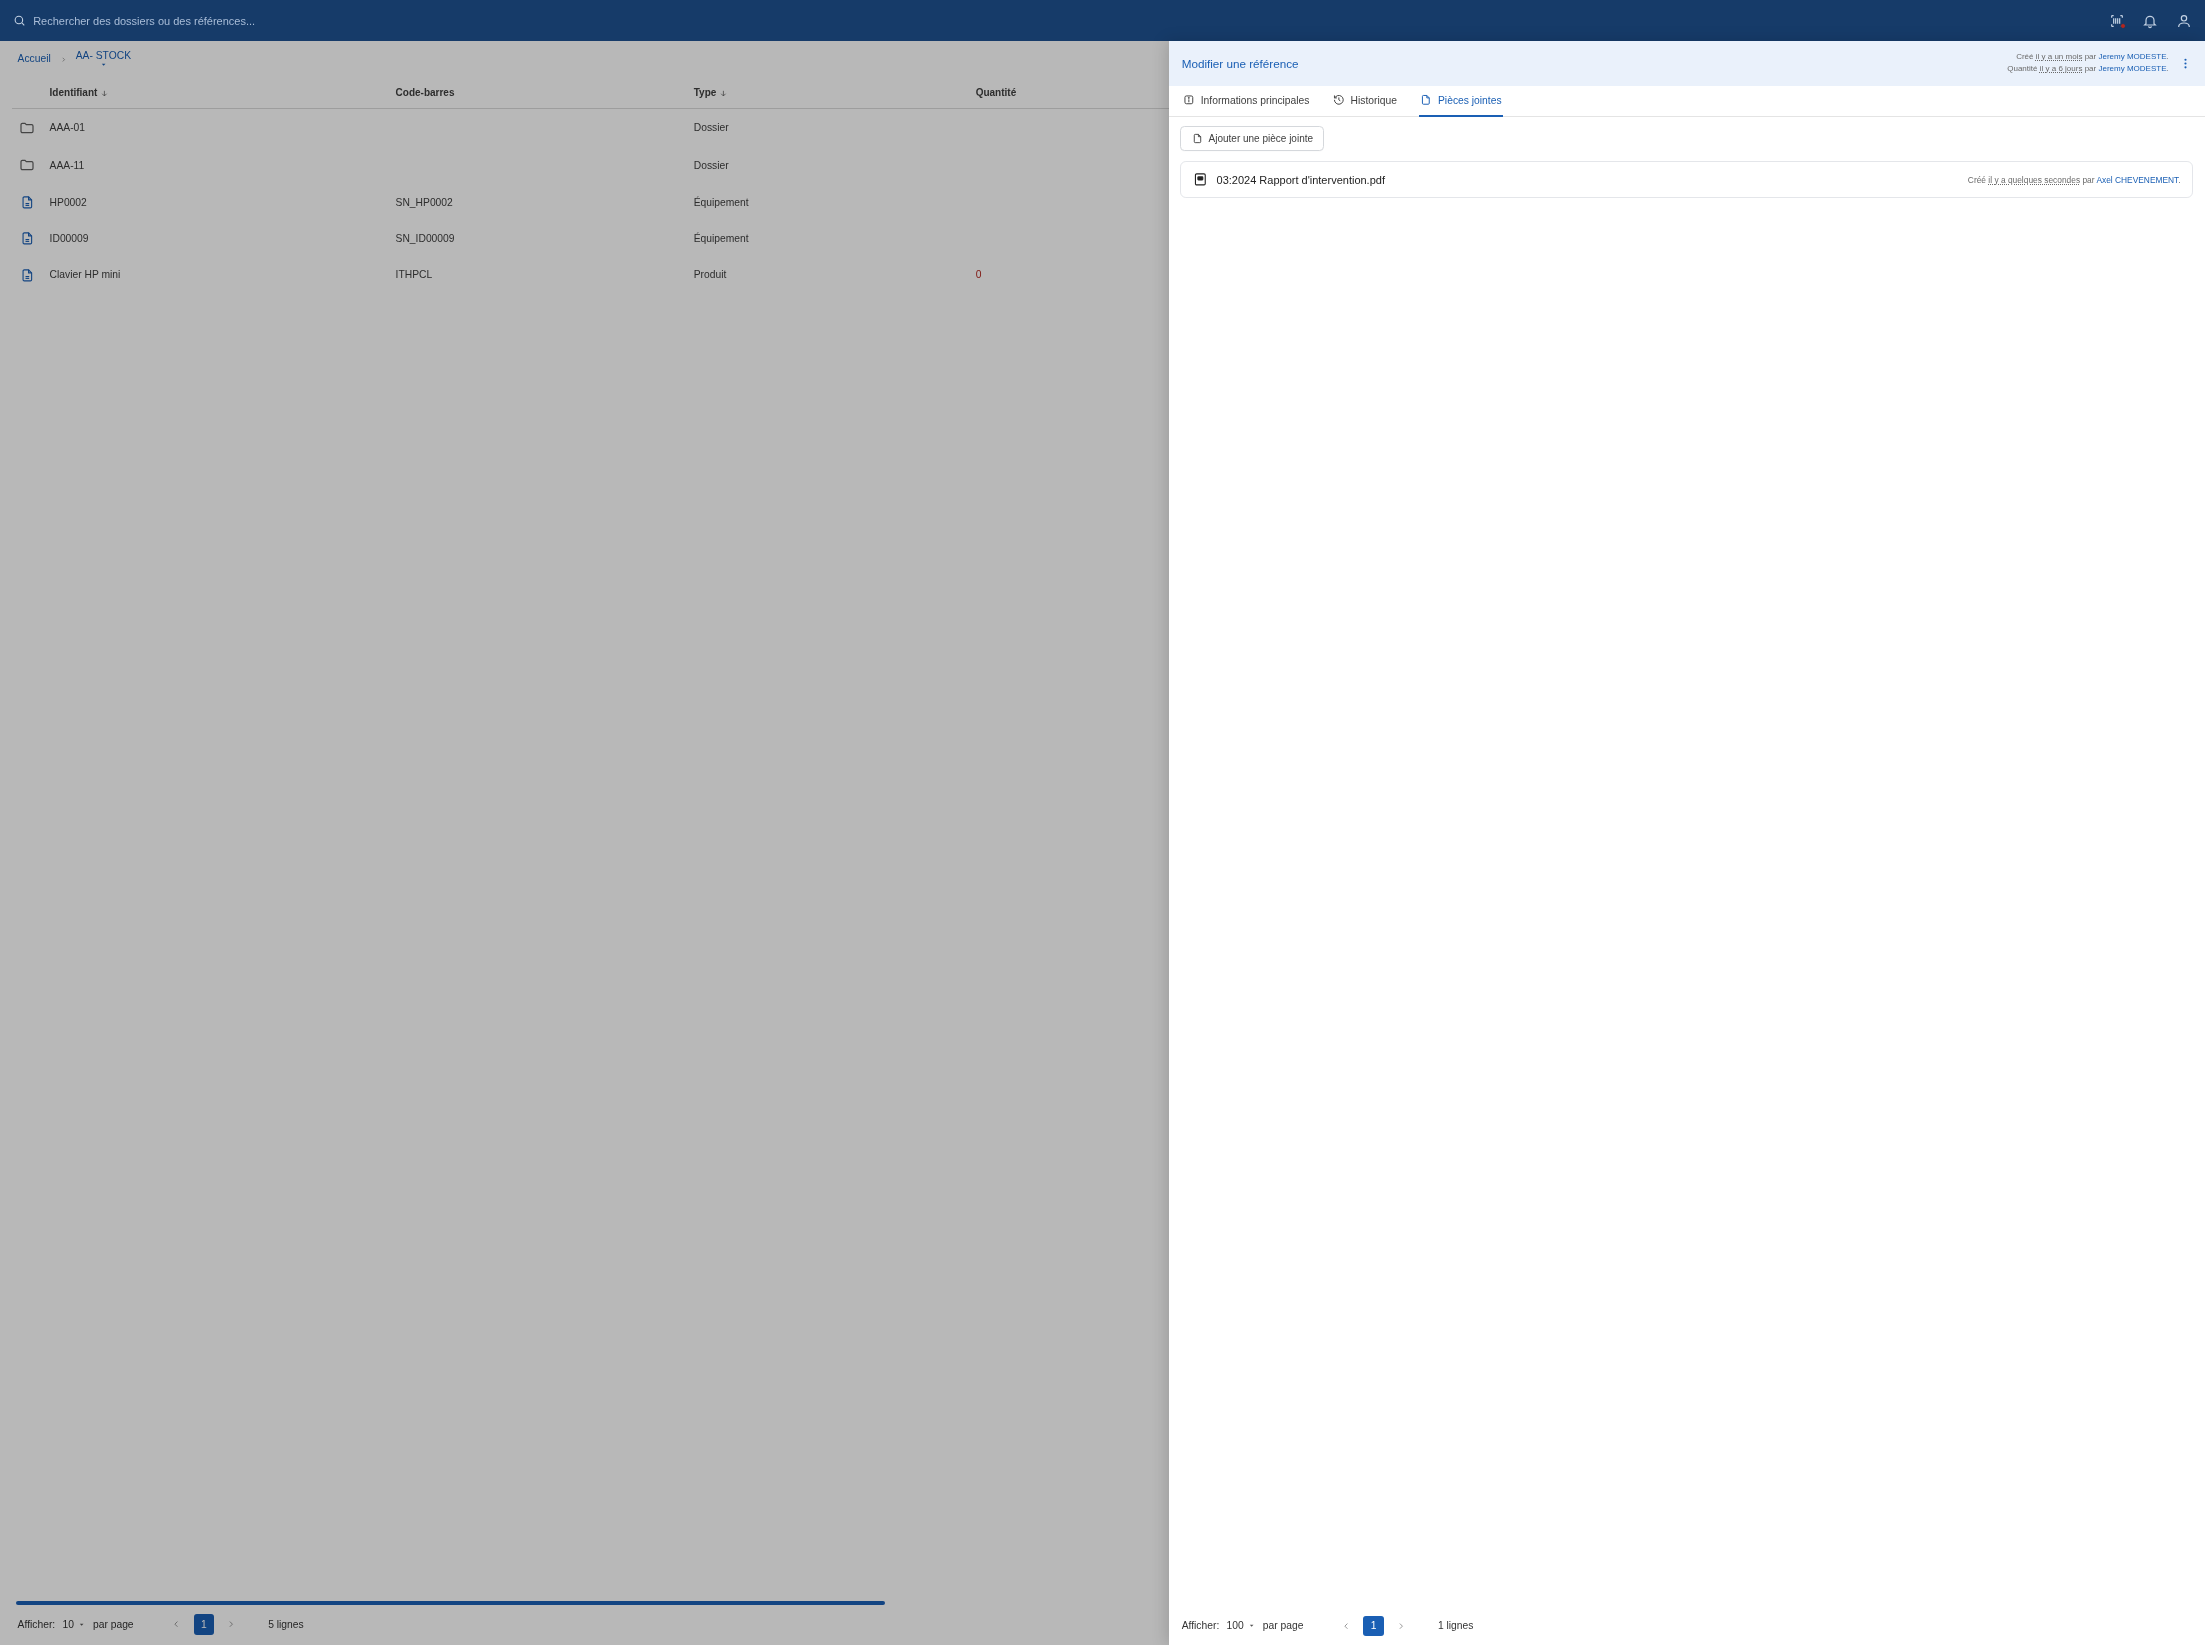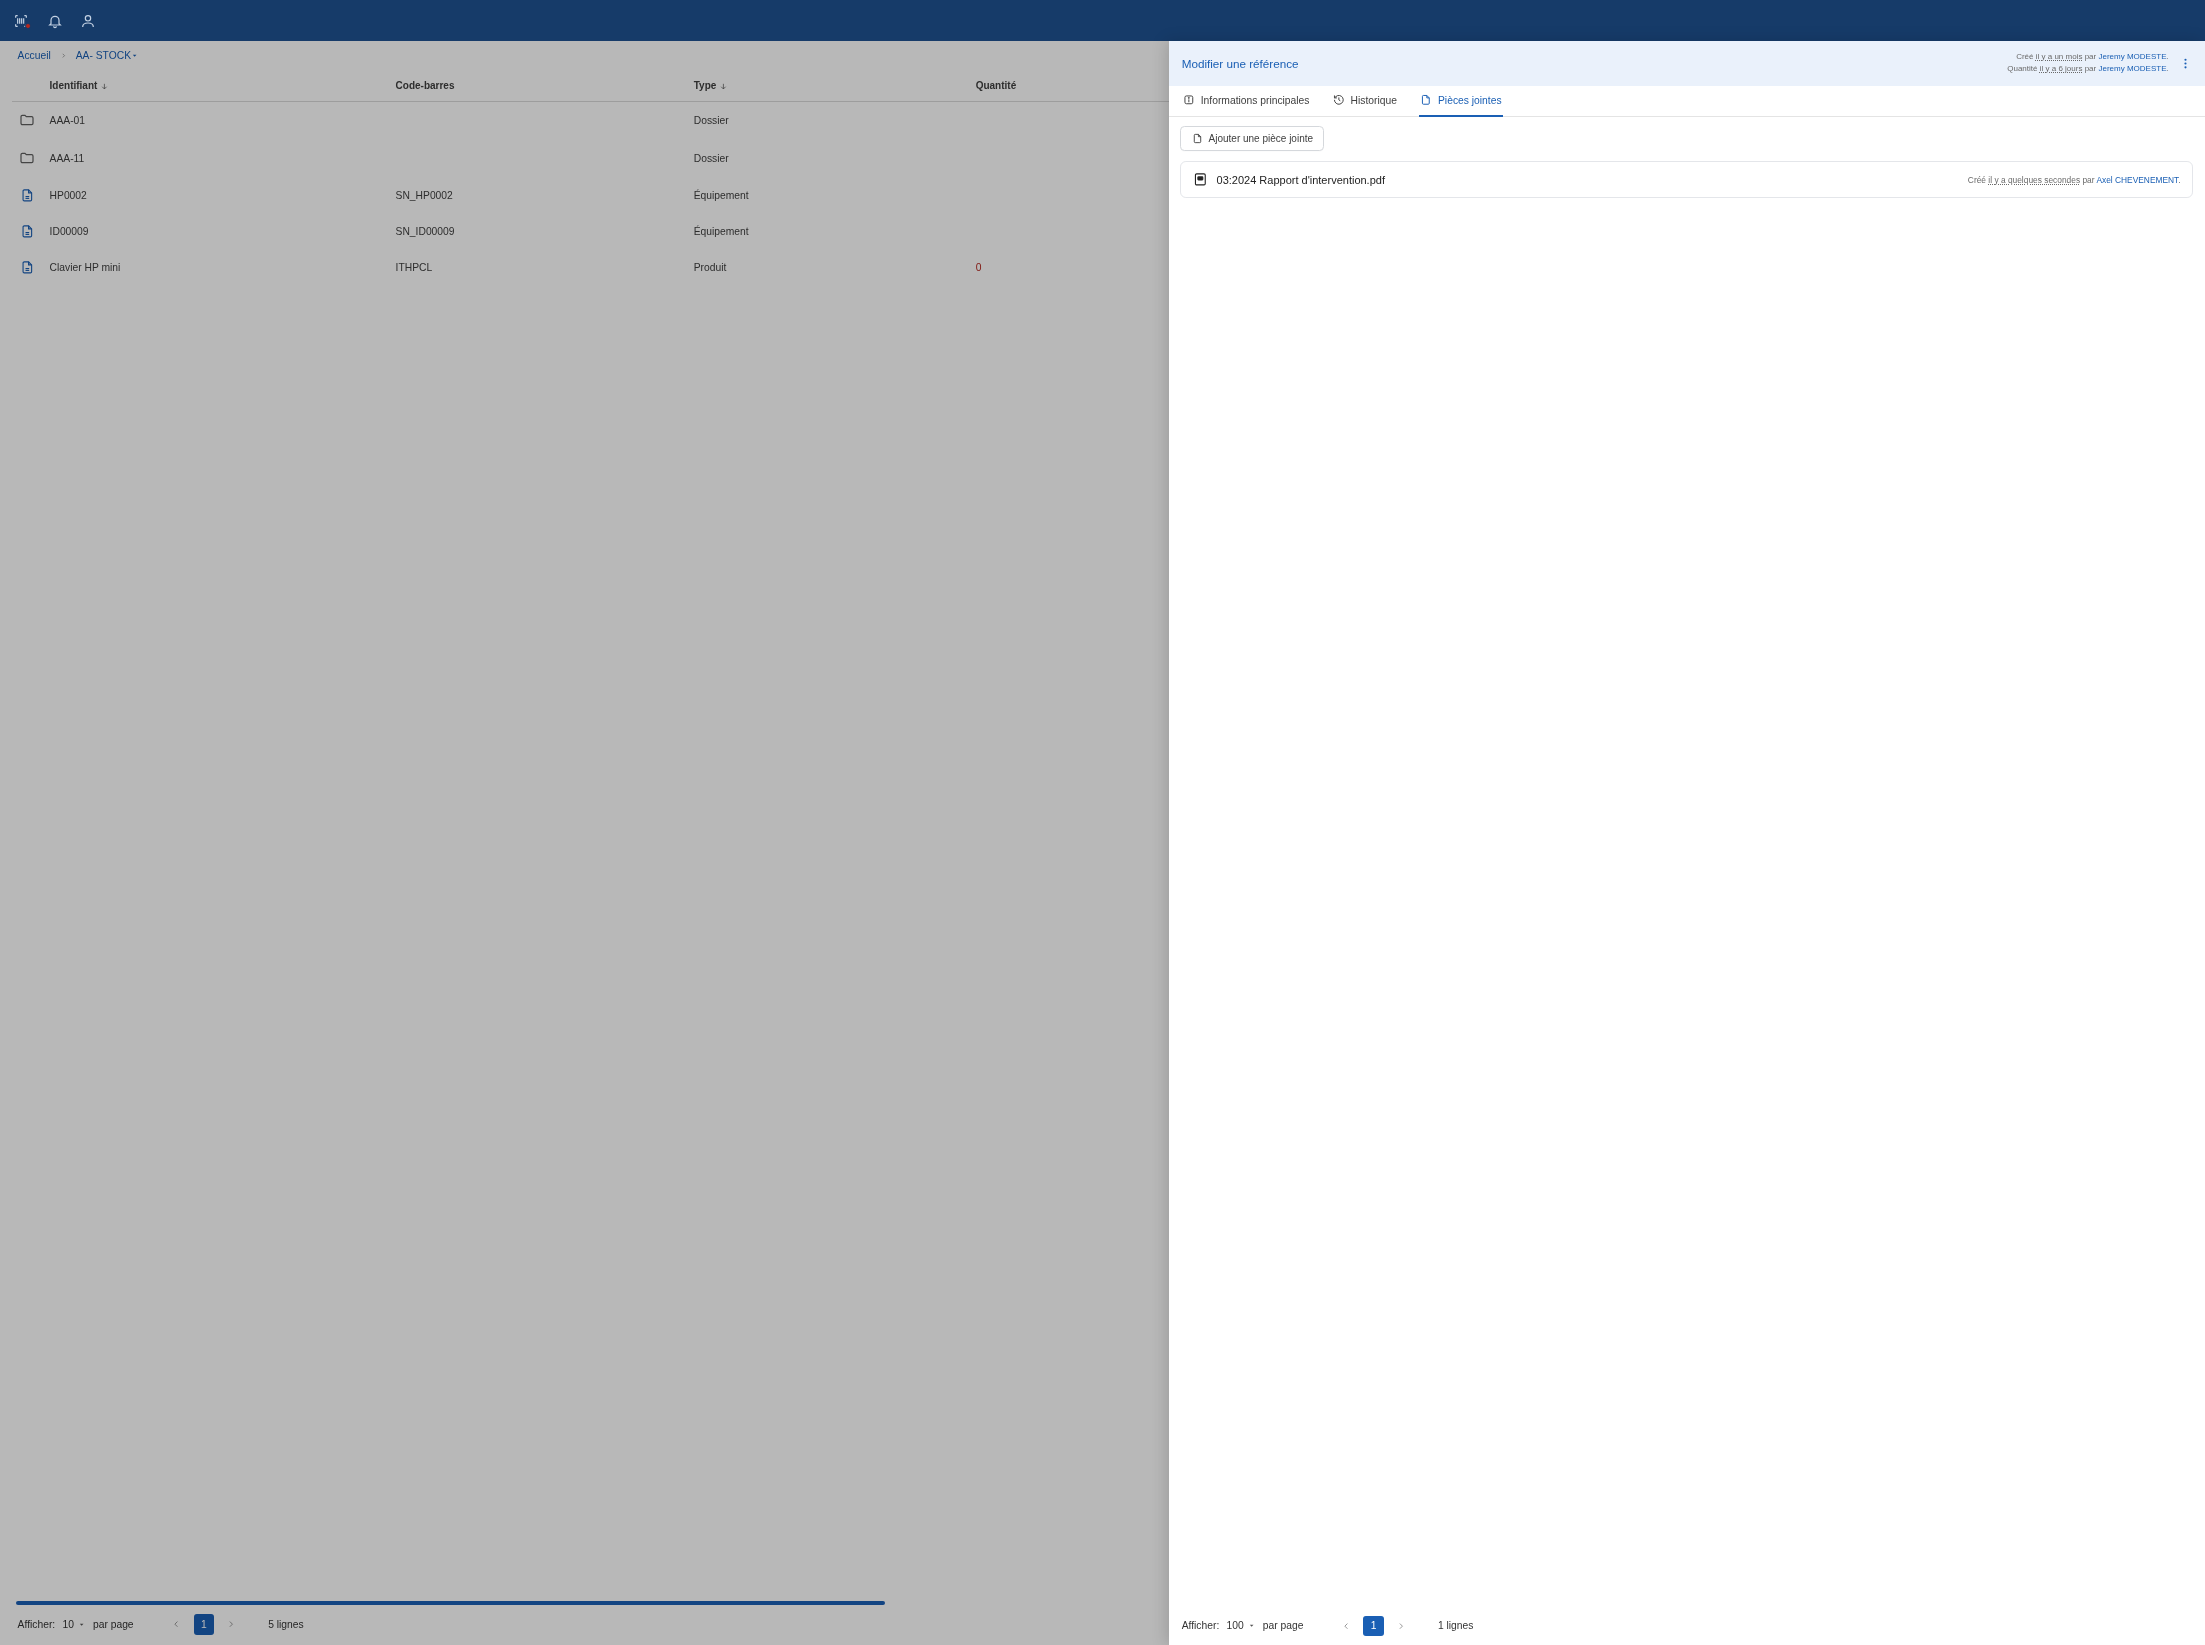--- a/index.html
+++ b/index.html
@@ -18,21 +18,21 @@
   
   .left-overlay { position: absolute; left: 0; top: 41px; right: 0; bottom: 0; background: rgba(0,0,0,0.28); pointer-events: none; }
 
   
   .main { position: absolute; left: 0; right: 0; top: 41px; bottom: 0; display: flex; flex-direction: column; }
 
   
   .breadcrumb { display: flex; align-items: center; gap: 8.8px; padding: 8.8px 17.6px; font-size: 10.3px; }
   .breadcrumb a { color: #1a5fb4; text-decoration: none; cursor: pointer; }
   .breadcrumb .chev { color: #6a6a6a; }
-  .breadcrumb .current { color: #1a5fb4; display: inline-flex; align-items: center; gap: 0; }
+  .breadcrumb .current { color: #1a5fb4; display: inline-flex; align-items: center; gap: 0; flex-direction: column; }
 
   
   .table-wrap { flex: 1; padding: 0 11.7px 44px 11.7px; overflow: auto; position: relative; }
   table { border-collapse: collapse; width: 100%; min-width: 601px; }
   thead th { text-align: left; font-weight: 600; color: #404040; font-size: 10px; padding: 10.3px 7.3px; border-bottom: 0.7px solid #dadada; white-space: nowrap; }
   thead th .sort { display:inline-block; margin-left:2.9px; color:#555; }
   tbody td { padding: 10.3px 7.3px; font-size: 10.3px; color: #404040; border-bottom: 0.7px solid transparent; white-space: nowrap; }
   tbody tr + tr td { border-top: 0.7px solid transparent; }
   .row-icon { width: 28px; text-align: center; }
   .row-icon svg { vertical-align: middle; }
@@ -75,20 +75,27 @@
 
   
   .drawer-footer { border-top: 0.7px solid transparent; padding: 8.8px 13px; display: flex; align-items: center; gap: 7.3px; font-size: 10.3px; }
 
   svg { display: inline-block; vertical-align: middle; }
 </style>
 </head>
 <body>
 
 <div class="topbar">
+  <div class="search-wrap">
+    <svg width="13" height="13" viewBox="0 0 24 24" fill="none" stroke="#c4d2e4" stroke-width="2">
+        <circle cx="11" cy="11" r="7"></circle>
+        <line x1="21" y1="21" x2="16.65" y2="16.65"></line>
+      </svg>
+    <input type="text" placeholder="Rechercher des dossiers ou des références..." style="">
+  </div>
   <div class="top-icons">
     <span class="icon-btn">
       <svg width="16" height="16" viewBox="0 0 24 24" fill="none" stroke="#c4d2e4" stroke-width="1.8">
           <path d="M4 7V5a1 1 0 0 1 1-1h2M4 17v2a1 1 0 0 0 1 1h2M20 7V5a1 1 0 0 0-1-1h-2M20 17v2a1 1 0 0 1-1 1h-2"></path>
           <line x1="7" y1="8" x2="7" y2="16"></line>
           <line x1="10" y1="8" x2="10" y2="16"></line>
           <line x1="13" y1="8" x2="13" y2="16"></line>
           <line x1="16" y1="8" x2="16" y2="16"></line>
         </svg>
       <span class="dot"></span>

